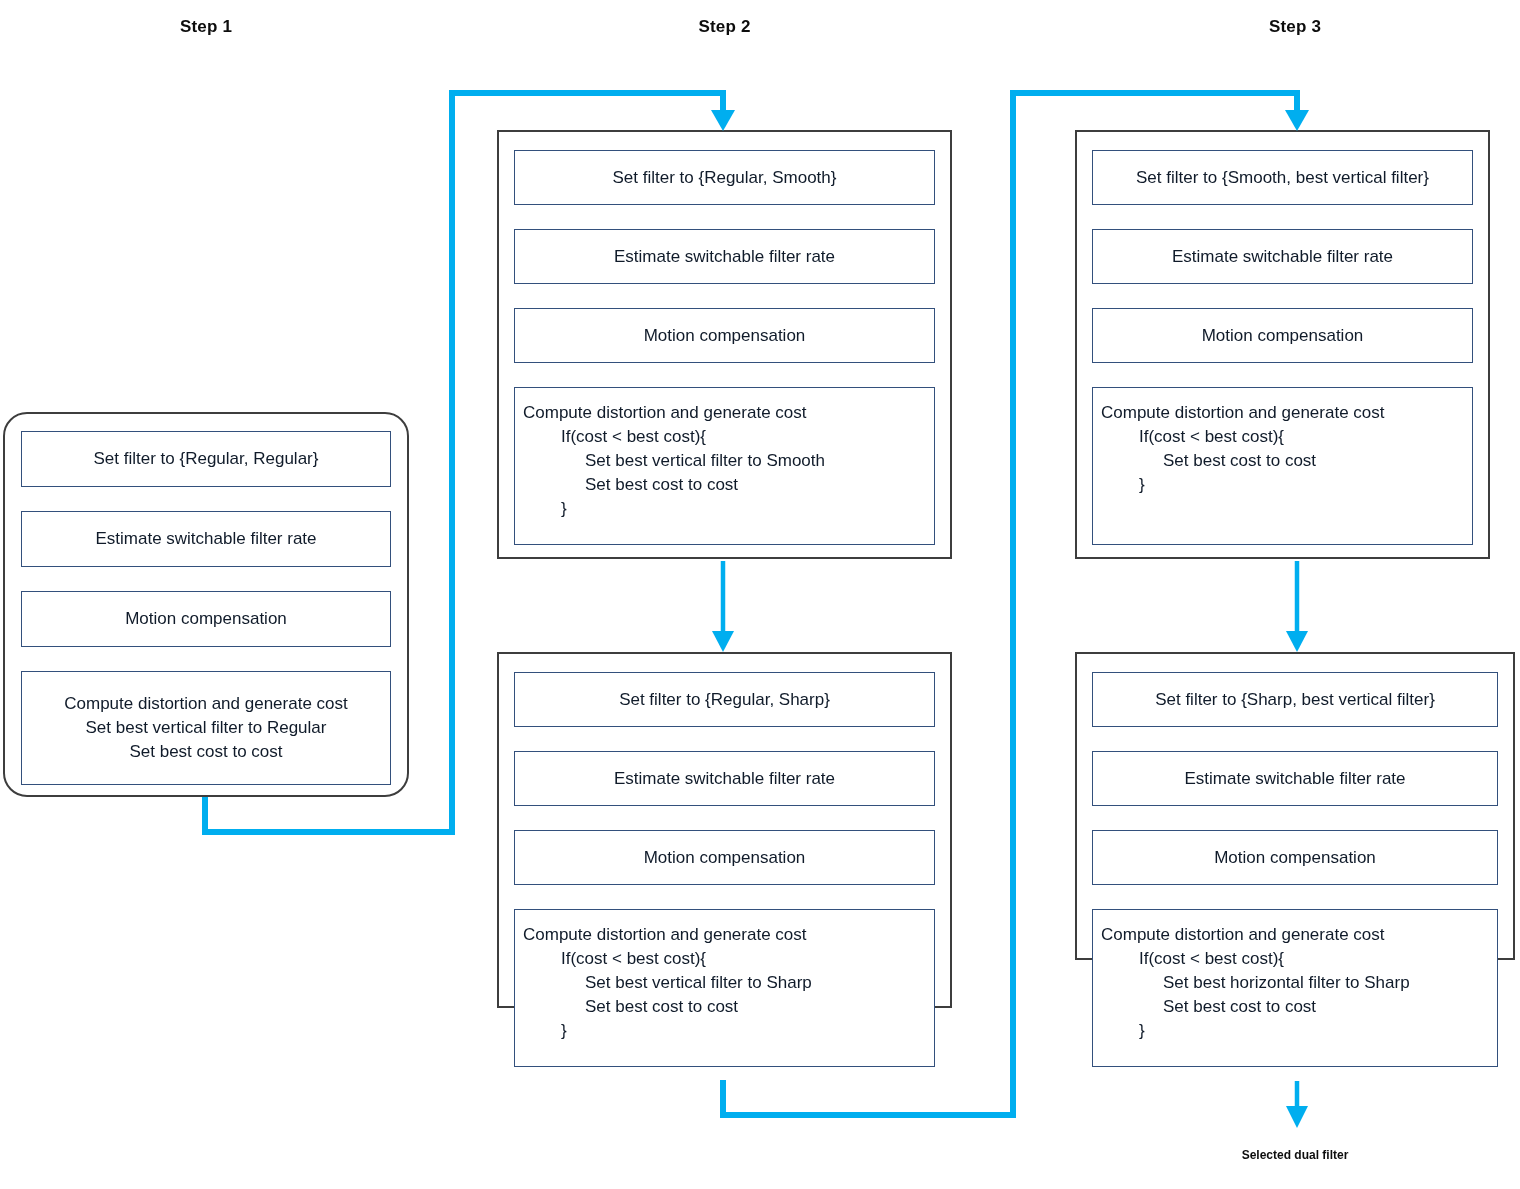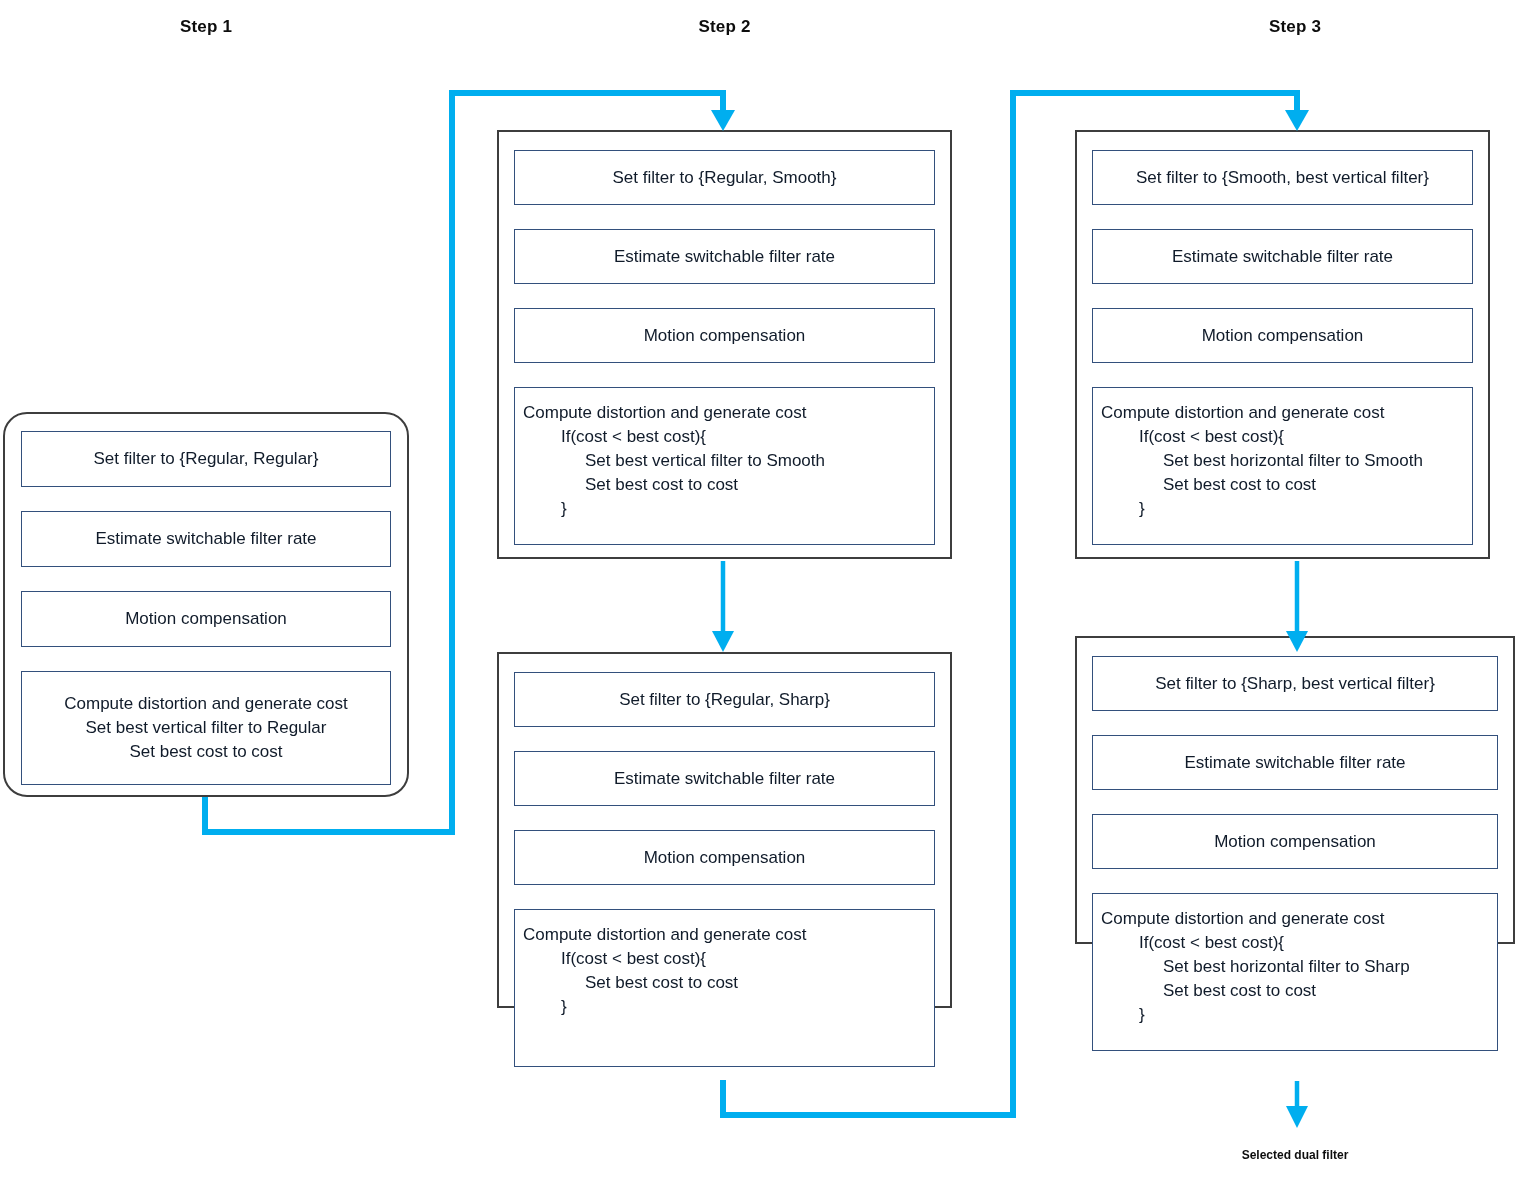--- a/index.html
+++ b/index.html
@@ -21,21 +21,21 @@
     letter-spacing:.2px;
   }
   .container{
     position:absolute;border:2px solid var(--container-border,#3d3d3d);
     background:#ffffff;display:flex;flex-direction:column;gap:24px;
   }
   .c1{left:3px;top:412px;width:406px;height:385px;padding:17px 16px;border-radius:24px;}
   .c2a{left:497px;top:130px;width:455px;height:429px;padding:18px 15px 16px;}
   .c2b{left:497px;top:652px;width:455px;height:356px;padding:18px 15px 16px;}
   .c3a{left:1075px;top:130px;width:415px;height:429px;padding:18px 15px 16px;}
-  .c3b{left:1075px;top:636px;width:440px;height:308px;padding:18px 15px 16px;}
+  .c3b{left:1075px;top:652px;width:440px;height:308px;padding:18px 15px 16px;}
   .pbox{
     border:1.5px solid var(--box-border,#33507c);background:#ffffff;
     flex:none;font-size:17px;line-height:24px;
   }
   .pbox.single{
     height:55px;display:flex;align-items:center;justify-content:center;
     text-align:right;
   }
   .c1 .pbox.single{height:56px;}
   .pbox.codebox{
@@ -107,39 +107,39 @@
   </div>
   <div class="pbox single">
     <span>Estimate switchable filter rate</span>
   </div>
   <div class="pbox single">
     <span>Motion compensation</span>
   </div>
   <div class="pbox codebox">
     <span class="code-line">Compute distortion and generate cost</span>
     <span class="code-line ind1">If(cost &lt; best cost){</span>
+    <span class="code-line ind2">Set best vertical filter to Sharp</span>
     <span class="code-line ind2">Set best cost to cost</span>
     <span class="code-line ind1">}</span>
   </div>
 </div>
 
 <div class="container c3a">
   <div class="pbox single">
     <span>Set filter to {Smooth, best vertical filter}</span>
   </div>
   <div class="pbox single">
     <span>Estimate switchable filter rate</span>
   </div>
   <div class="pbox single">
     <span>Motion compensation</span>
   </div>
   <div class="pbox codebox">
     <span class="code-line">Compute distortion and generate cost</span>
     <span class="code-line ind1">If(cost &lt; best cost){</span>
-    <span class="code-line ind2">Set best horizontal filter to Smooth</span>
     <span class="code-line ind2">Set best cost to cost</span>
     <span class="code-line ind1">}</span>
   </div>
 </div>
 
 <div class="container c3b">
   <div class="pbox single">
     <span>Set filter to {Sharp, best vertical filter}</span>
   </div>
   <div class="pbox single">

